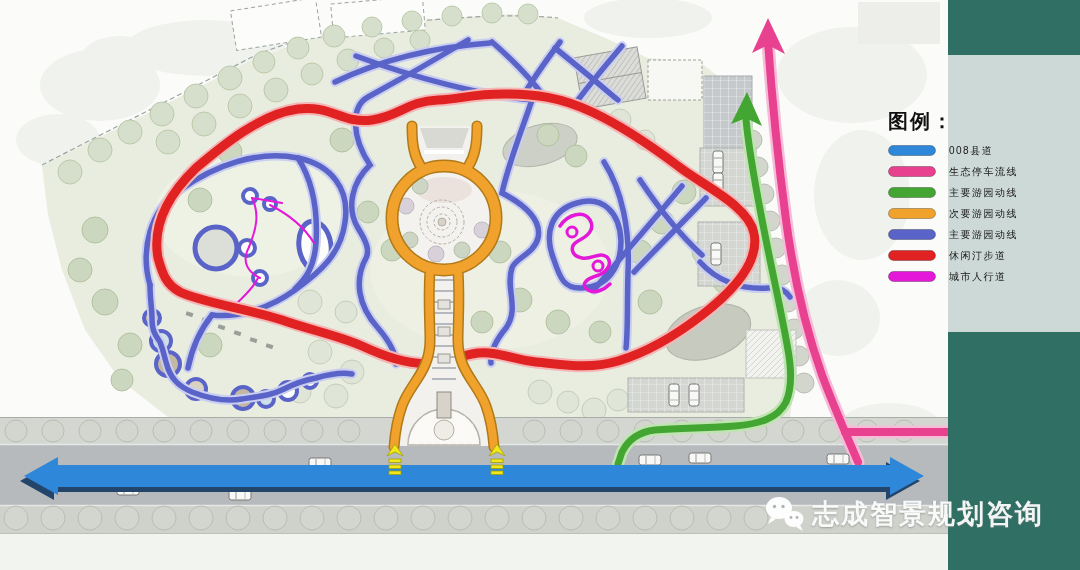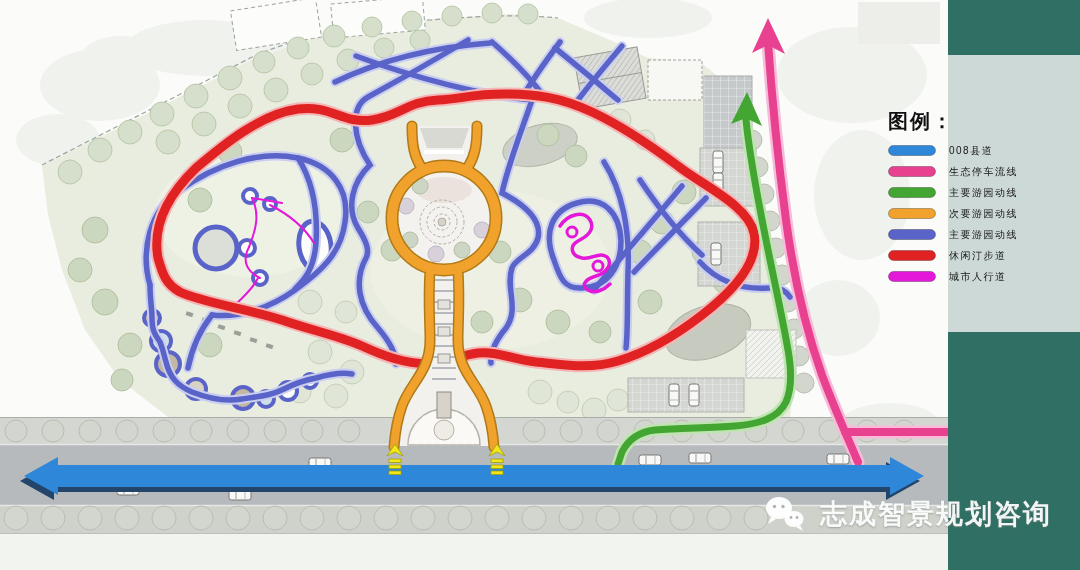--- a/index.html
+++ b/index.html
@@ -7,21 +7,21 @@
          font-family:"Liberation Sans", sans-serif;}
   .stage svg.plan{position:absolute;left:0;top:0;}
   .teal-col{position:absolute;left:948px;top:0;width:132px;height:570px;background:#2f6f64;}
   .legend-panel{position:absolute;left:948px;top:55px;width:132px;height:277px;background:#cdd9d7;}
   .legend{position:absolute;left:888px;top:108px;z-index:5;}
   .legend-title{font-size:20px;font-weight:bold;color:#101010;letter-spacing:2px;margin-bottom:10px;}
   .lrow{display:flex;align-items:center;height:11px;margin-bottom:10px;}
   .lrow svg{flex:0 0 auto;display:block;}
   .llab{margin-left:13px;font-size:10px;color:#151515;letter-spacing:1.5px;white-space:nowrap;line-height:11px;}
   .watermark{position:absolute;left:764px;top:494px;display:flex;align-items:center;z-index:6;}
-  .wm-text{margin-left:14px;font-size:27px;font-weight:bold;letter-spacing:2px;
+  .wm-text{margin-left:6px;font-size:27px;font-weight:bold;letter-spacing:2px;
            color:rgba(255,255,255,0.93);text-shadow:0 1px 2px rgba(110,120,115,0.55);white-space:nowrap;}
 </style>
 </head>
 <body>
 
 <div class="stage">
 
 <svg class="plan" width="1080" height="570" viewBox="0 0 1080 570">
   <defs>
     <pattern id="grid" width="8" height="8" patternUnits="userSpaceOnUse">

